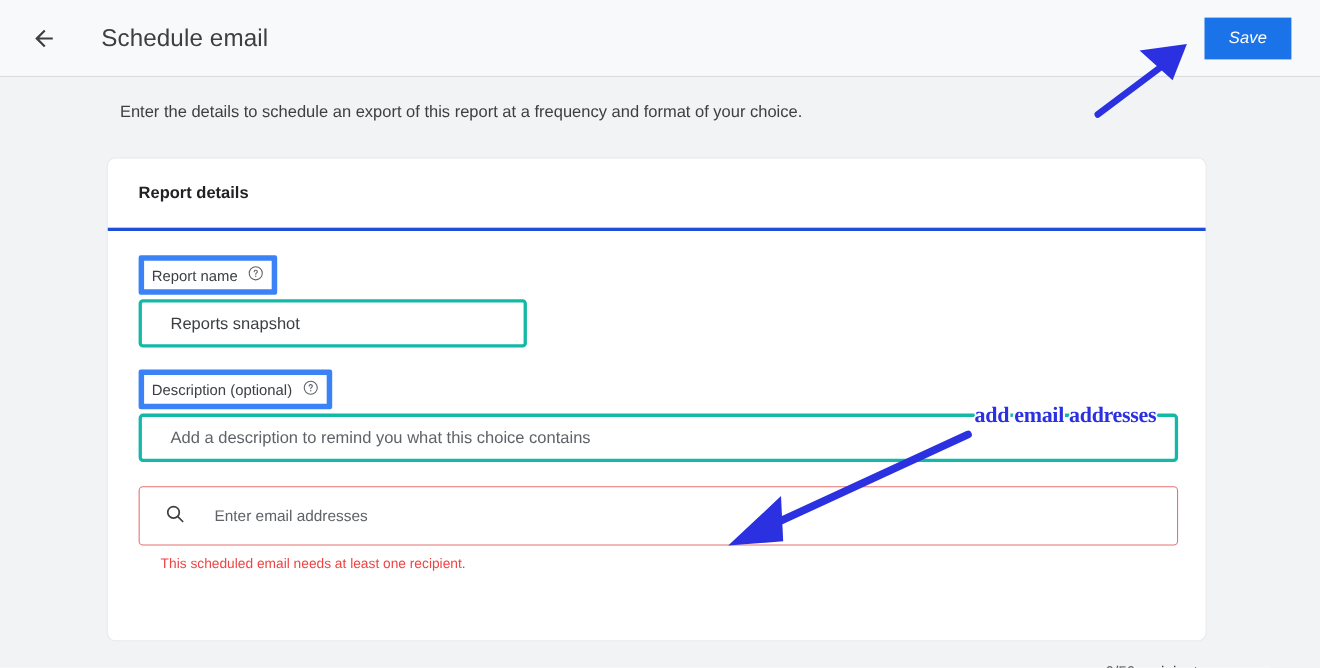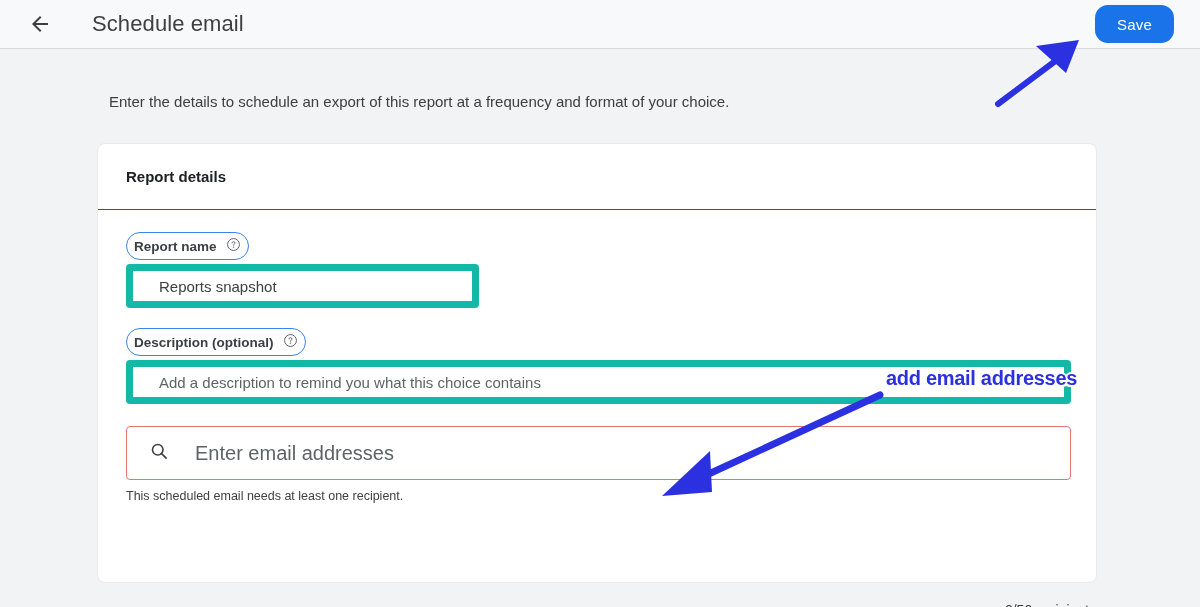--- a/index.html
+++ b/index.html
@@ -11,21 +11,21 @@
     font-family: "Liberation Sans", sans-serif;
     overflow: hidden;
     position: relative;
   }
 
   
   .header {
     position: absolute;
     top: 0; left: 0;
     width: 1200px;
-    height: 49px;
+    height: 70px;
     background: #f8f9fa;
     border-bottom: 1px solid #dadce0;
     display: flex;
     align-items: center;
   }
   .back-btn {
     width: 40px; height: 40px;
     margin-left: 20px;
     border-radius: 50%;
     display: flex; align-items: center; justify-content: center;
@@ -39,27 +39,28 @@
     margin-left: 32px;
     letter-spacing: 0.1px;
     white-space: nowrap;
   }
   .header-spacer { flex: 1 1 auto; }
   .save-btn {
     margin-right: 26px;
     background: #1a73e8;
     color: #ffffff;
     border: none;
-    border-radius: 13px;
+    border-radius: 0;
     height: 38px;
     padding: 0 22px;
     font-size: 15px;
     font-family: "Liberation Sans", sans-serif;
     cursor: pointer;
     letter-spacing: .2px;
+    font-style: italic;
   }
 
   
   .intro {
     position: absolute;
     top: 93px; left: 109px;
     font-size: 15px;
     color: #3c4043;
     white-space: nowrap;
   }
@@ -72,21 +73,21 @@
     height: 440px;
     background: #ffffff;
     border-radius: 8px;
     border: 1px solid #e8eaed;
   }
   .card-header {
     height: 66px;
     display: flex;
     align-items: center;
     padding-left: 28px;
-    border-bottom: 1px solid #1d4ed8;
+    border-bottom: 3px solid #1d4ed8;
   }
   .card-title {
     font-size: 15px;
     font-weight: bold;
     color: #202124;
   }
   .card-body {
     padding: 22px 28px 0 28px;
     position: relative;
   }
@@ -94,27 +95,27 @@
   
   .field { position: relative; }
   .field-label-row {
     display: inline-flex;
     align-items: center;
     gap: 9px;
     font-size: 13.5px;
     color: #3c4043;
     padding: 4px 7px;
   }
-  .annot-box { border: 1px solid #3b82f6; border-radius: 14px; font-weight: bold; }
+  .annot-box { border: 5px solid #3b82f6; border-radius: 2px; }
   .help-icon { display: block; }
 
   .text-input {
     margin-top: 4px;
     height: 44px;
-    border: 7px solid #14b8a6;
+    border: 3px solid #14b8a6;
     border-radius: 4px;
     display: flex;
     align-items: center;
     padding: 0 14px 0 26px;
     font-size: 15px;
     background: #fff;
     cursor: text;
   }
   .value-text { color: #3c4043; }
   .placeholder-text { color: #5f6368; }
@@ -128,26 +129,27 @@
     height: 54px;
     border: 1px solid #e57373;
     border-radius: 4px;
     display: flex;
     align-items: center;
     padding: 0 14px 0 22px;
     background: #fff;
     cursor: text;
   }
   .search-icon { flex: 0 0 auto; margin-right: 26px; display: block; }
-  .recipient-placeholder { font-size: 20px; color: #5f6368; }
+  .recipient-placeholder { font-size: 14px; color: #5f6368; }
 
   .error-text {
     margin-top: 9px;
+    margin-left: 20px;
     font-size: 12.5px;
-    color: #404040;
+    color: #ef4444;
   }
   .counter-text {
     position: absolute;
     right: 0;
     top: 392px;
     font-size: 14px;
     color: #3c4043;
   }
 
   .row-gap-a { height: 20px; }
@@ -160,21 +162,21 @@
     width: 1200px; height: 607px;
     pointer-events: none;
   }
   .annot-caption {
     position: absolute;
     left: 886px;
     top: 363px;
     width: 200px;
     font-size: 20px;
     font-weight: bold;
-    font-family: Liberation Sans, sans-serif;
+    font-family: Liberation Serif, serif;
     color: #2b30e0;
     line-height: 30px;
     letter-spacing: -0.3px;
     text-shadow:
        2px 0 0 #fff, -2px 0 0 #fff, 0 2px 0 #fff, 0 -2px 0 #fff,
        1.5px 1.5px 0 #fff, -1.5px 1.5px 0 #fff, 1.5px -1.5px 0 #fff, -1.5px -1.5px 0 #fff;
   }
 </style>
 </head>
 <body>

